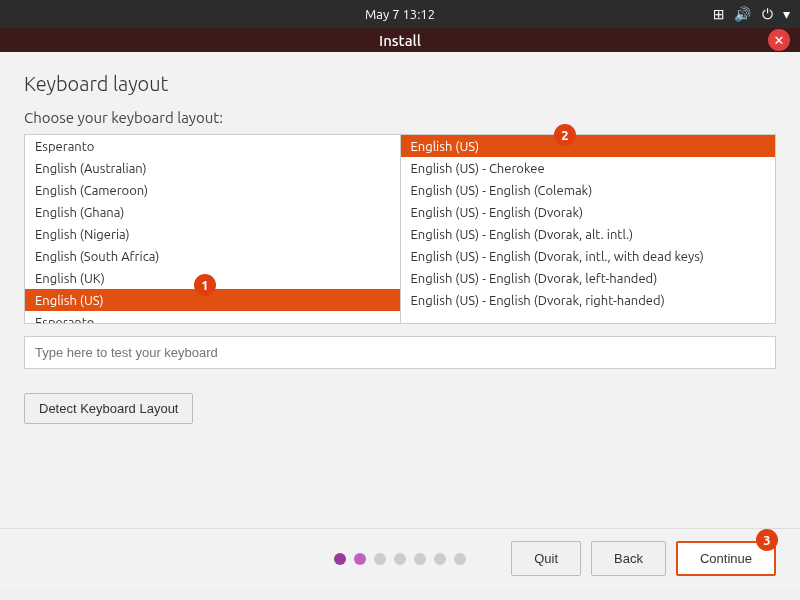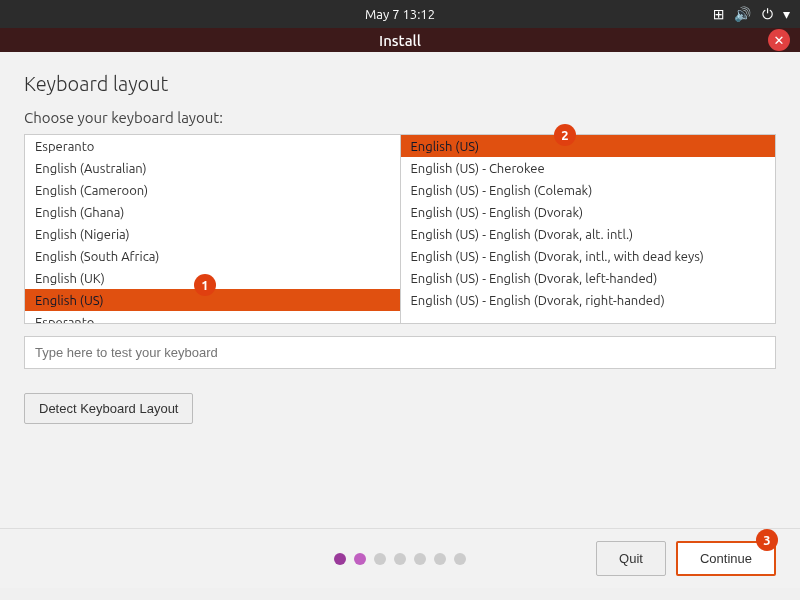--- a/index.html
+++ b/index.html
@@ -112,21 +112,21 @@
       border-right: none;
     }
 
     .list-item {
       padding: 4px 10px;
       cursor: pointer;
       color: #333;
     }
     .list-item.selected {
       background: #e05010;
-      color: #0f172a;
+      color: #ffffff;
     }
 
     
     #test-input {
       width: 100%;
       border: 1px solid #ccc;
       padding: 8px 10px;
       font-size: 13px;
       color: #888;
       background: #fff;
@@ -283,15 +283,16 @@
       <div class="dot"></div>
       <div class="dot"></div>
       <div class="dot"></div>
       <div class="dot"></div>
       <div class="dot"></div>
     </div>
   <div id="nav-buttons" style="position:relative;">
 
     <div class="badge" style="top: -12px; right: -2px;">3</div>
     <button class="nav-btn">Quit</button>
+    <button class="nav-btn">Back</button>
     <button class="nav-btn primary">Continue</button>
   </div>
 </div>
 
 </body></html>

